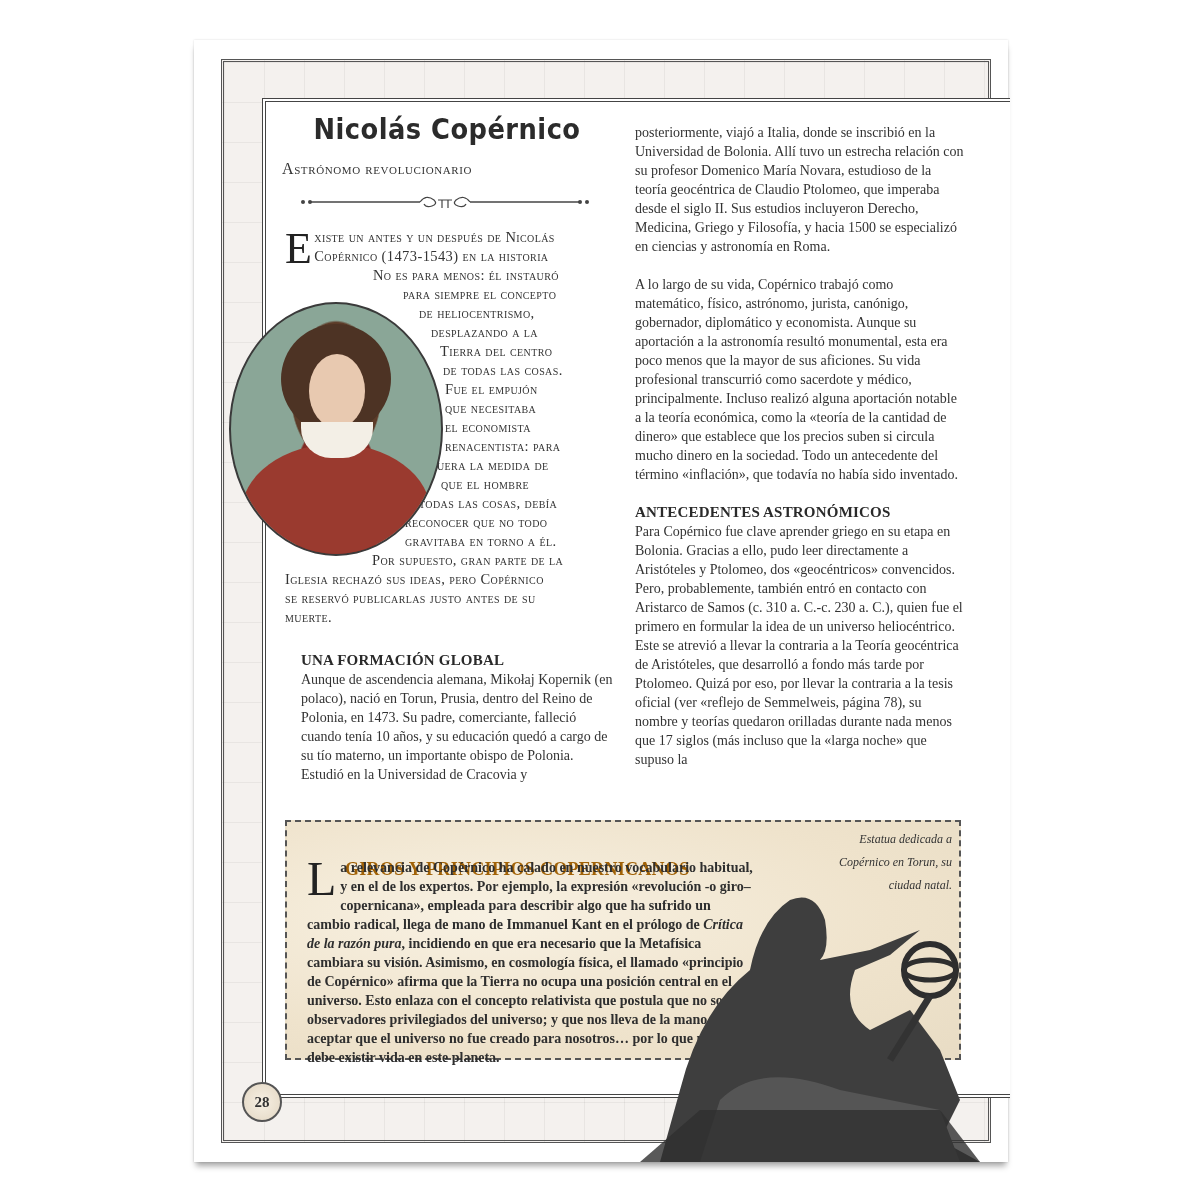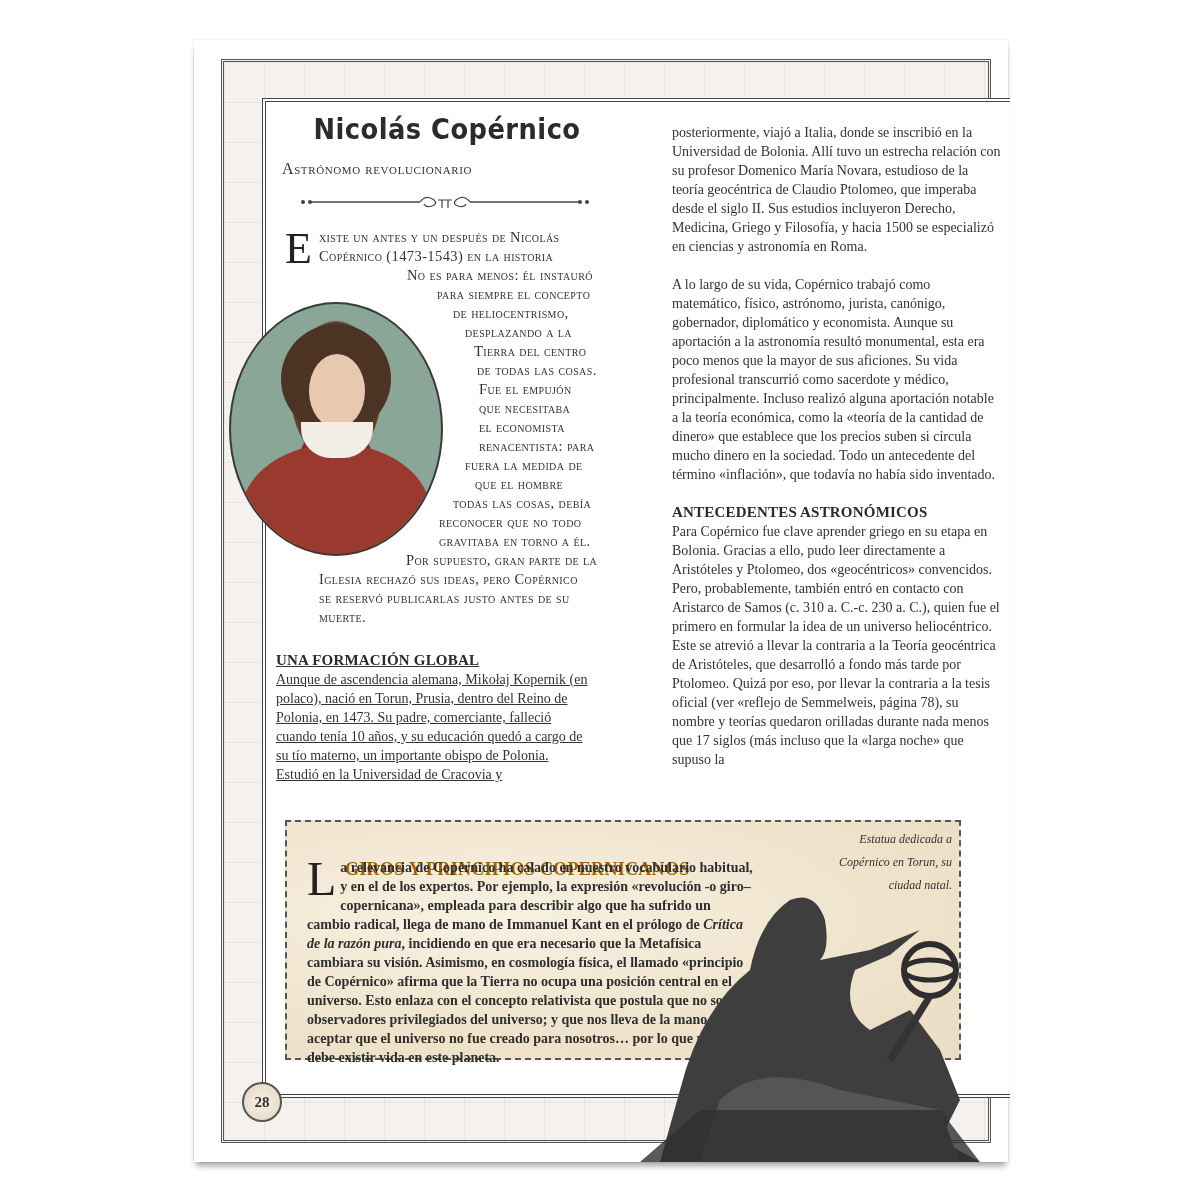--- a/index.html
+++ b/index.html
@@ -9,32 +9,32 @@
     border:3px double #555;box-sizing:border-box;
     background-color:#f4f1ee;
     background-image:linear-gradient(rgba(0,0,0,0.05) 1px,transparent 1px),linear-gradient(90deg,rgba(0,0,0,0.05) 1px,transparent 1px);
     background-size:40px 40px;}
   .inner-frame{position:absolute;left:262px;top:98px;width:748px;height:1000px;
     border-top:4px double #444;border-left:4px double #444;border-bottom:4px double #444;box-sizing:border-box;background:#fff;}
   .title{position:absolute;left:282px;top:113px;width:330px;text-align:center;font-family:"DejaVu Sans",sans-serif;font-weight:bold;font-size:28px;letter-spacing:0.5px;color:#2b2b2b;transform:scaleX(0.92);}
   .subtitle{position:absolute;left:282px;top:160px;width:330px;text-align:left;font-size:16px;font-variant:small-caps;letter-spacing:0.6px;color:#333;}
   .ornament{position:absolute;left:300px;top:190px;width:290px;height:24px;}
   .intro{position:absolute;left:285px;top:228px;width:315px;font-size:14.5px;line-height:19px;font-variant:small-caps;letter-spacing:0.4px;color:#333;}
-  .intro .line{display:block;white-space:nowrap;margin-left:34px;}
+  .intro .line{display:block;white-space:nowrap;}
   .dropcap-e{float:left;font-size:44px;line-height:38px;margin-right:2px;margin-top:2px;color:#222;}
   .portrait{position:absolute;left:229px;top:302px;width:210px;height:250px;border-radius:50%;border:2px solid #3a3a3a;overflow:hidden;
     background:radial-gradient(ellipse at 50% 80%, #9c3a32 0%, #7f2a24 30%, transparent 31%),radial-gradient(ellipse at 50% 35%, #e5c6ad 0 16%, #5c3b28 17% 30%, transparent 31%),#8aa697;}
   .portrait .hair{position:absolute;left:50px;top:20px;width:110px;height:110px;border-radius:50%;background:#4d3324;}
   .portrait .face{position:absolute;left:78px;top:50px;width:56px;height:74px;border-radius:50%;background:#e8c9b0;}
   .portrait .collar{position:absolute;left:70px;top:118px;width:72px;height:36px;background:#f3efe6;border-radius:0 0 30px 30px;}
   .portrait .robe{position:absolute;left:10px;top:140px;width:190px;height:140px;border-radius:50% 50% 0 0;background:#9a3a2f;}
   .h-section{font-weight:bold;font-size:15px;letter-spacing:0.2px;color:#2a2a2a;}
   .col-text{font-size:14px;line-height:19px;color:#333;}
-  .formacion{position:absolute;left:276px;top:651px;width:315px;text-decoration:underline;}
-  .right-col{position:absolute;left:635px;top:123px;width:330px;margin-left:37px;}
+  .formacion{position:absolute;left:301px;top:651px;width:315px;}
+  .right-col{position:absolute;left:635px;top:123px;width:330px;}
   .right-col p{margin:0 0 19px 0;}
   .box{position:absolute;left:285px;top:820px;width:676px;height:240px;border:2px dashed #555;box-sizing:border-box;
     background:radial-gradient(ellipse at 30% 40%, #f8f1e2 0%, #efe3cc 60%, #e8dcc4 100%);}
   .box-title{position:absolute;left:345px;top:859px;font-weight:bold;font-size:18px;letter-spacing:0.3px;color:#a16207;}
   .box-text{position:absolute;left:307px;top:858px;width:450px;font-size:14px;line-height:19px;color:#2e2e2e;font-weight:bold;}
   .dropcap-l{float:left;font-size:48px;line-height:40px;margin-right:4px;margin-top:1px;color:#222;font-weight:normal;}
   .caption{position:absolute;left:812px;top:828px;width:140px;text-align:right;font-style:italic;font-size:12px;line-height:23px;color:#333;}
   .statue{position:absolute;left:640px;top:860px;width:340px;height:302px;}
   .pagenum{position:absolute;left:242px;top:1082px;width:40px;height:40px;border-radius:50%;border:2px solid #555;background:radial-gradient(circle,#f7f0e4,#e2d6c2);box-sizing:border-box;text-align:center;line-height:36px;font-weight:bold;font-size:15px;color:#333;}
 </style>

